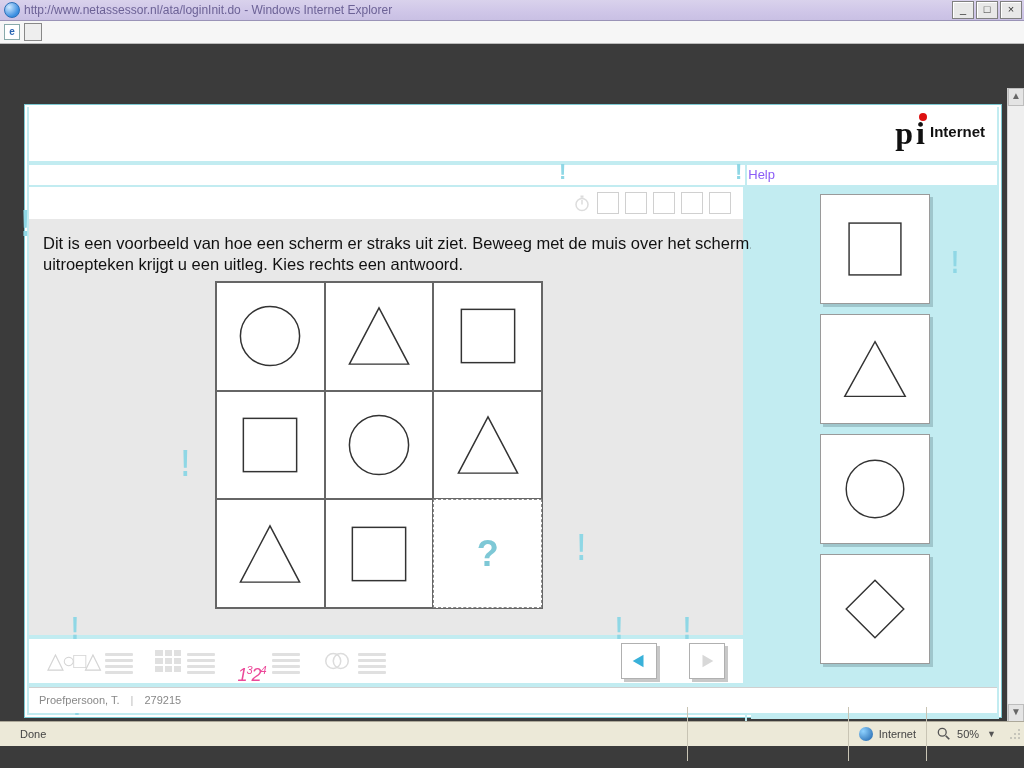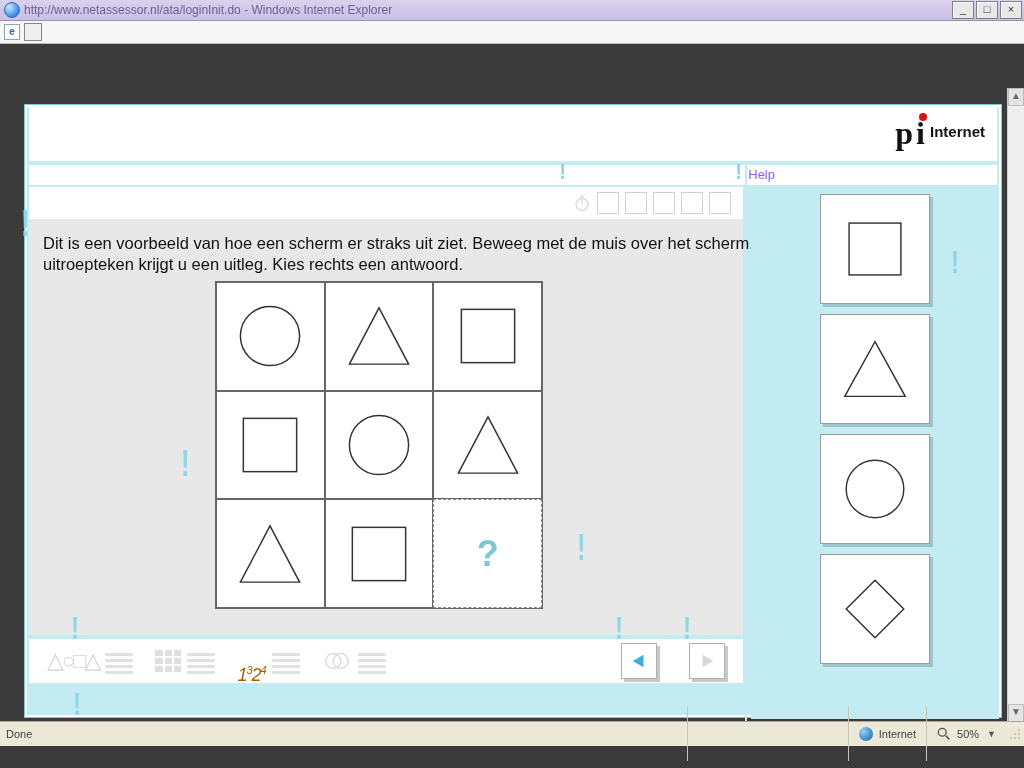--- a/index.html
+++ b/index.html
@@ -150,21 +150,21 @@
   .toolbar {
     position:absolute; left:4px; top:534px; width:714px; height:44px; background:#fff;
     display:flex; align-items:center; gap:22px; padding:0 18px;
     box-sizing:border-box;
   }
   .tool-ghost { color:#d4d4d4; font-size:22px; letter-spacing:2px; display:flex; align-items:center; gap:6px;}
   .tool-lines { width:28px; height:22px; display:inline-block; }
   .tool-lines span{display:block;height:3px;background:#e0e0e0;margin:3px 0;border-radius:1px;}
   .tool-mini-grid { width:26px; height:22px; display:grid; grid-template-columns:repeat(3,1fr); grid-template-rows:repeat(3,1fr); gap:2px;}
   .tool-mini-grid i{background:#e0e0e0;}
-  .tool-1324 { font-size:18px; color:#a16207; font-style:italic; letter-spacing:-1px;margin-top:28px;}
+  .tool-1324 { font-size:18px; color:#ec4899; font-style:italic; letter-spacing:-1px;margin-top:28px;}
   .tool-1324 sup{font-size:11px;}
   .tool-venn svg{width:30px;height:22px;}
   .nav-buttons { margin-left:auto; display:flex; gap:32px; }
   .navbtn {
     width:34px; height:34px; border:1px solid #b0b0b0; background:#fff;
     box-shadow: 3px 3px 0 #c8c8c8; display:flex; align-items:center; justify-content:center;
   }
   .navbtn.prev svg polygon{fill:#39b1d9;}
   .navbtn.next svg polygon{fill:#d8d8d8;}
 
@@ -176,21 +176,21 @@
   .footer-line .sep{color:#bbb; margin:0 8px;}
 
   
   .exc { color:#8fd7e5; font-size:24px; font-weight:700; position:absolute; transform:scaleY(1.3);}
 
   
   .statusbar {
     position:absolute; left:0; right:0; bottom:0; height:24px; background:#ece9d8;
     border-top:1px solid #aca899; display:flex; align-items:center; font-size:11px; color:#444;
   }
-  .statusbar .sb-left { padding-left:6px; flex:1;}
+  .statusbar .sb-left { padding-left:20px; flex:1;}
   .statusbar .sb-seg {
     border-left:1px solid #c8c4b4; height:22px; display:flex; align-items:center;
     padding:16px 10px; gap:6px;
   }
   .statusbar .globe{width:14px;height:14px;border-radius:50%;background:radial-gradient(circle at 30% 30%,#8fd2ff,#1a5fa8);display:inline-block;}
   .statusbar .zoom svg{width:14px;height:14px;}
   .statusbar .zoom-arrow{font-size:9px;color:#555;margin-left:2px;}
   .statusbar .grip { width:18px; display:flex; justify-content:center; align-items:center;}
   .statusbar .grip svg{opacity:.5;}
 
@@ -396,20 +396,25 @@
             </svg>
         </div>
         <div class="navbtn next">
           <svg width="18" height="18" viewBox="0 0 20 20">
               <polygon points="5,3 5,17 17,10"></polygon>
             </svg>
         </div>
       </div>
     </div>
 
+    <div class="footer-line">
+      <span>Proefpersoon, T.</span>
+      <span class="sep">|</span>
+      <span>279215</span>
+    </div>
   </div>
 
   <div class="scrollbar-v">
     <div class="sbbtn">▲</div>
     <div style="position:absolute; bottom:0; left:0; right:0;">
       <div class="sbbtn">▼</div>
     </div>
   </div>
 
   <div class="statusbar">

